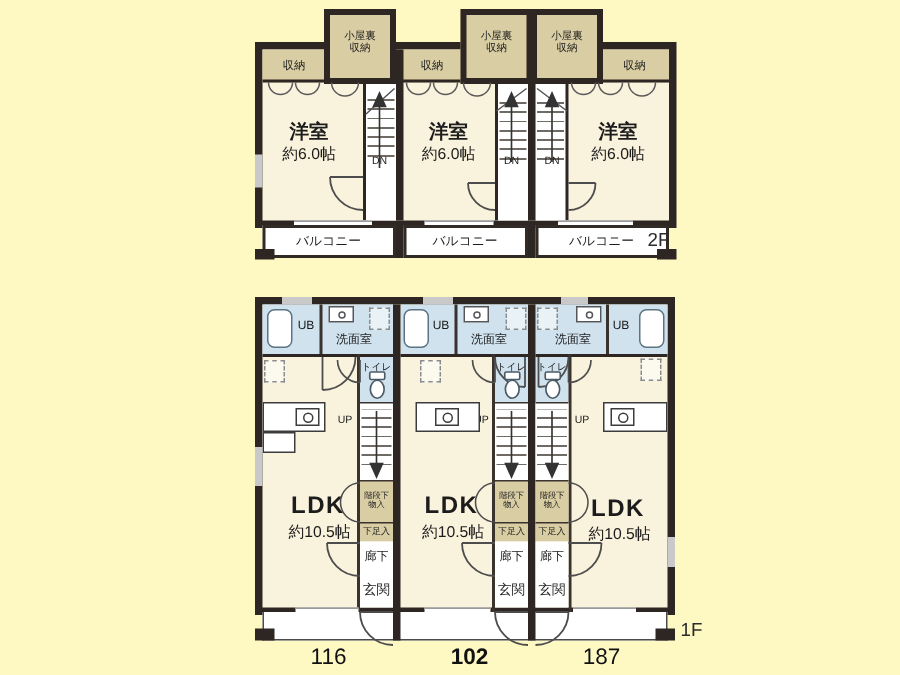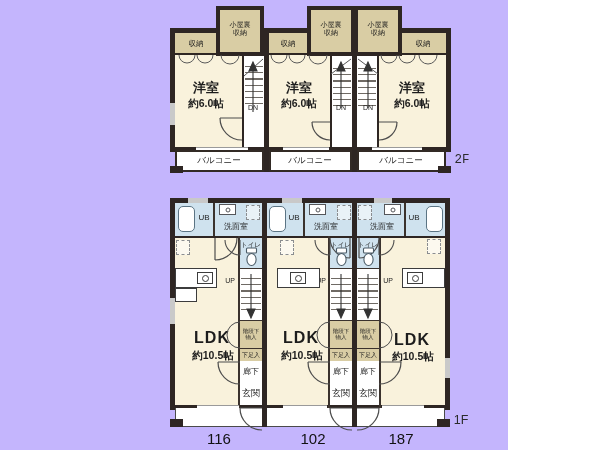--- a/index.html
+++ b/index.html
@@ -2,21 +2,21 @@
 <html style="--wall: #2e2623; --room: #f9f2dc; --storage: #d9cda4; --bath: #cfe2ee;"><head>
 <meta charset="utf-8">
 <style>
   :root{
     --wall:#2e2623; --room:#f9f2dc; --storage:#d9cda4; --bath:#cfe2ee;
     --line:#4d4d4d; --win:#c9c9c9; --ink:#1c1c1c;
   }
   *{box-sizing:border-box; margin:0; padding:0;}
   html,body{background:#fff;}
   body{font-family:"Liberation Sans","DejaVu Sans",sans-serif; color:var(--ink);}
-  #plan{position:relative; width:508px; height:450px; background:#c4b5fd; overflow:hidden;}
+  #plan{position:relative; width:600px; height:450px; background:#fef9c3; overflow:hidden;}
   .abs{position:absolute;}
   .outline{position:absolute; border:5px solid var(--wall); background:var(--room);}
   .tan{background:var(--storage);}
   .blue{background:var(--bath);}
   .white{background:#fff;}
   .wall{position:absolute; background:var(--wall);}
   .thin{position:absolute; background:#3a322d;}
   .lbl{position:absolute; transform:translate(-50%,-50%); text-align:center; white-space:nowrap; color:var(--ink); line-height:1.1;}
   .attic{position:absolute; border:4px solid var(--wall); background:var(--storage);}
   .closet{position:absolute; background:var(--storage); border-bottom:2px solid var(--wall);}
@@ -30,21 +30,21 @@
   .dashedbox{position:absolute; border:1.5px dashed #8a8d90; background:rgba(255,255,255,.55);}
   .counter{position:absolute; background:#fff; border:1.4px solid #3c3c3c;}
   .sinkwell{position:absolute; border:1.1px solid #3c3c3c; background:#fff;}
   .sinkdot{position:absolute; width:7px; height:7px; border:1.1px solid #3c3c3c; border-radius:50%; background:#fff;}
   .porch{position:absolute; background:#fff; border:1.3px solid #4a4a4a; border-top:none;}
   .winh{position:absolute; background:#fff; border-top:1px solid #9a9a9a; border-bottom:1px solid #9a9a9a;}
   .winv{position:absolute; background:var(--win);}
   svg.overlay{position:absolute; left:0; top:0; pointer-events:none;}
   .fs5{font-size:5.5px;} .fs6{font-size:6px;} .fs65{font-size:6.5px;} .fs7{font-size:7px;}
   .fs75{font-size:7.5px;} .fs8{font-size:8px;} .fs85{font-size:8.5px;} .fs9{font-size:9px;}
-  .fs10{font-size:10.5px;font-weight:bold;} .fs12{font-size:12.5px; color:#2b2b2b;} .fs13{font-size:13px; font-weight:700;}
+  .fs10{font-size:10.5px;} .fs12{font-size:12.5px; color:#2b2b2b;} .fs13{font-size:13px; font-weight:700;}
   .fs15{font-size:15px; color:#111;}
   .ldk{font-size:16px; letter-spacing:1px; font-weight:600;}
 </style>
 </head>
 <body>
 
 <div id="plan">
 
   <div class="outline" style="left:170px;top:28px;width:281px;height:124px;"></div>
 
@@ -102,21 +102,21 @@
   <div class="balc" style="left:175px;top:150px;width:89px;height:22px;"></div>
   <div class="balc" style="left:269px;top:150px;width:83px;height:22px;"></div>
   <div class="balc" style="left:357px;top:150px;width:89px;height:22px;"></div>
   <div class="lbl fs85" style="left:219px;top:161px;">バルコニー</div>
   <div class="lbl fs85" style="left:310px;top:161px;">バルコニー</div>
   <div class="lbl fs85" style="left:401px;top:161px;">バルコニー</div>
   <div class="wall" style="left:264px;top:150px;width:5px;height:22px;"></div>
   <div class="wall" style="left:352px;top:150px;width:5px;height:22px;"></div>
   <div class="wall" style="left:170px;top:166px;width:13px;height:7px;"></div>
   <div class="wall" style="left:438px;top:166px;width:13px;height:7px;"></div>
-  <div class="lbl fs12" style="left:462px;top:161px;font-family:Liberation Mono, monospace;">2F</div>
+  <div class="lbl fs12" style="left:439px;top:161px;">2F</div>
 
   <div class="outline" style="left:170px;top:198px;width:280px;height:212px;"></div>
 
   <div class="svc" style="left:175px;top:203px;width:87px;height:35px;"></div>
   <div class="svc" style="left:267px;top:203px;width:85px;height:35px;"></div>
   <div class="svc" style="left:357px;top:203px;width:88px;height:35px;"></div>
   <div class="thin" style="left:213px;top:203px;width:2px;height:33px;"></div>
   <div class="thin" style="left:303px;top:203px;width:2px;height:33px;"></div>
   <div class="thin" style="left:404px;top:203px;width:2px;height:33px;"></div>
 
@@ -233,21 +233,21 @@
   <div class="winh" style="left:382px;top:405px;width:42px;height:5px;"></div>
 
   <div class="porch" style="left:175px;top:408px;width:270px;height:19px;"></div>
   <div class="wall" style="left:262px;top:408px;width:5px;height:19px;"></div>
   <div class="wall" style="left:352px;top:408px;width:5px;height:19px;"></div>
   <div class="wall" style="left:170px;top:419px;width:13px;height:8px;"></div>
   <div class="wall" style="left:437px;top:419px;width:13px;height:8px;"></div>
   <div class="lbl fs12" style="left:461px;top:421px;">1F</div>
 
   <div class="lbl fs15" style="left:219px;top:439px;">116</div>
-  <div class="lbl fs15" style="left:313px;top:439px;">102</div>
+  <div class="lbl fs15" style="left:313px;top:439px;font-weight:bold;">102</div>
   <div class="lbl fs15" style="left:401px;top:439px;">187</div>
 
   <svg class="overlay" width="600" height="450" viewBox="0 0 600 450">
 
     <g stroke="#5a5a5a" stroke-width="1" fill="none">
       <path d="M179 55 A8 8 0 0 0 195 55 M197 55 A8 8 0 0 0 213 55 M221 55 A9 9 0 0 0 239 55"></path>
       <path d="M271 55 A8 8 0 0 0 287 55 M289 55 A8 8 0 0 0 305 55 M309 55 A9 9 0 0 0 327 55"></path>
       <path d="M381 55 A8 8 0 0 0 397 55 M399 55 A8 8 0 0 0 415 55 M419 55 A9 9 0 0 0 437 55"></path>
     </g>
 

